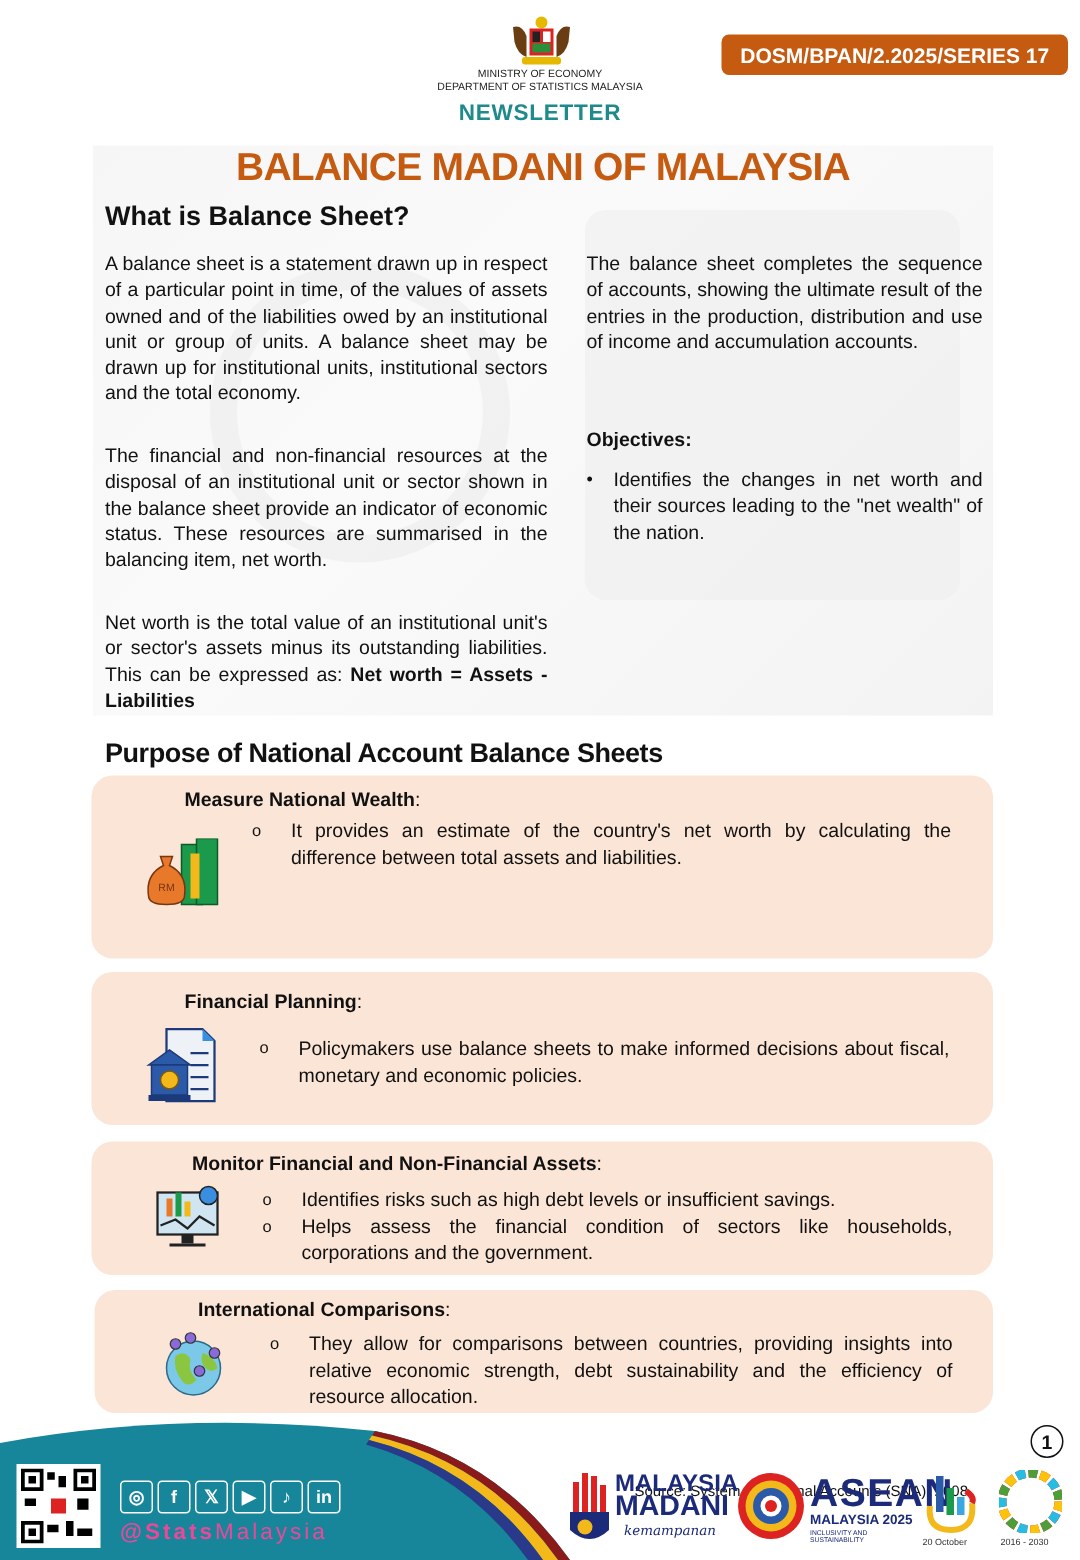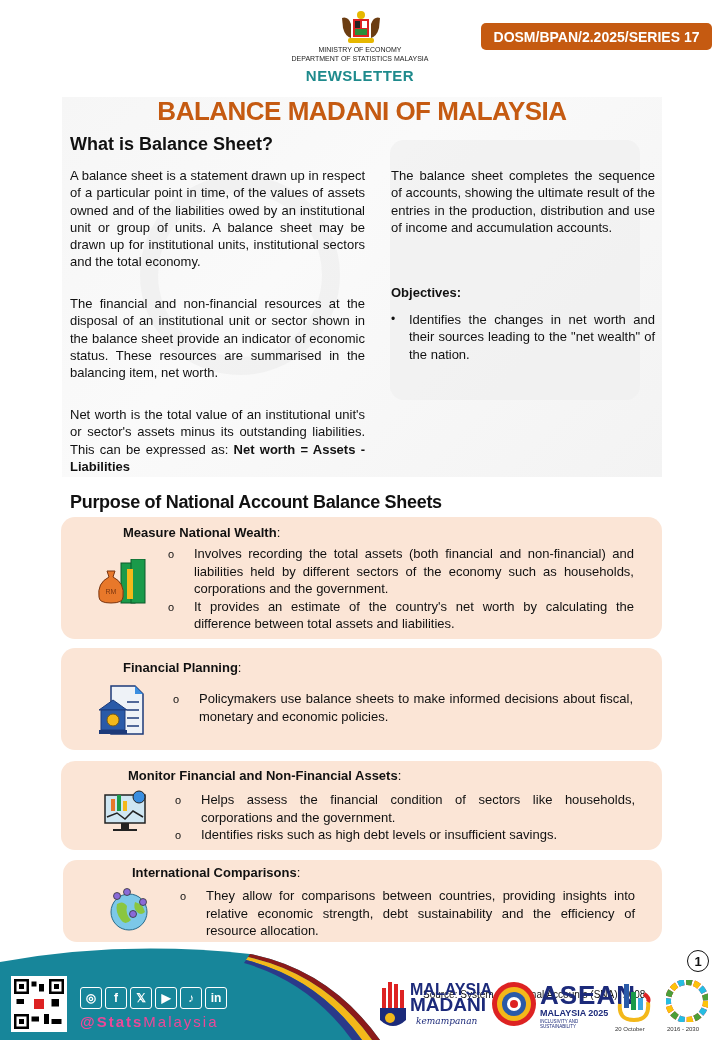--- a/index.html
+++ b/index.html
@@ -111,21 +111,20 @@
 <div class="card c1">
   <div class="card-head" style="left:62px; top:8px;"><span>Measure National Wealth</span><span class="colon">:</span></div>
   <svg class="icon" style="left:36px; top:42px; width:50px; height:46px;" viewBox="0 0 50 46">
     <rect x="24" y="4" width="14" height="40" fill="#1a9a4a" stroke="#0d5a2a" stroke-width="1"></rect>
     <rect x="34" y="0" width="14" height="44" fill="#1a9a4a" stroke="#0d5a2a" stroke-width="1"></rect>
     <rect x="30" y="10" width="6" height="30" fill="#f3b81a"></rect>
     <path d="M10 12 L18 12 L16 18 Q28 24 26 38 Q26 44 14 44 Q2 44 2 38 Q0 24 12 18 Z" fill="#e8782a" stroke="#7a3510" stroke-width="1"></path>
     <text x="14" y="35" font-size="7" fill="#7a3510" text-anchor="middle" font-family="Liberation Sans, sans-serif">RM</text>
   </svg>
   <ul style="left:105px; top:28px; width:468px;">
-    <li>Involves recording the total assets (both financial and non-financial) and liabilities held by different sectors of the economy such as households, corporations and the government.</li>
     <li>It provides an estimate of the country's net worth by calculating the difference between total assets and liabilities.</li>
   </ul>
 </div>
 
 <div class="card c2">
   <div class="card-head" style="left:62px; top:12px;"><span>Financial Planning</span><span class="colon">:</span></div>
   <svg class="icon" style="left:36px; top:36px; width:50px; height:52px;" viewBox="0 0 50 52">
     <path d="M14 2 L38 2 L46 10 L46 50 L14 50 Z" fill="#eef2f7" stroke="#1c3a7a" stroke-width="1.5"></path>
     <path d="M38 2 L38 10 L46 10 Z" fill="#3a8ee0"></path>
     <line x1="30" y1="18" x2="42" y2="18" stroke="#1c3a7a" stroke-width="1.5"></line>
@@ -148,22 +147,22 @@
     <rect x="2" y="6" width="40" height="28" fill="#cfe6f2" stroke="#222" stroke-width="1.5"></rect>
     <rect x="8" y="10" width="4" height="12" fill="#e8782a"></rect>
     <rect x="14" y="6" width="4" height="16" fill="#1a9a4a"></rect>
     <rect x="20" y="12" width="4" height="10" fill="#f3b81a"></rect>
     <circle cx="36" cy="8" r="6" fill="#3a8ee0" stroke="#222" stroke-width="1"></circle>
     <polyline points="4,28 14,24 22,30 30,22 40,28" fill="none" stroke="#222" stroke-width="1.5"></polyline>
     <rect x="18" y="34" width="8" height="6" fill="#222"></rect>
     <rect x="10" y="40" width="24" height="2" fill="#222"></rect>
   </svg>
   <ul style="left:112px; top:30px; width:462px;">
+    <li>Identifies risks such as high debt levels or insufficient savings.</li>
     <li>Helps assess the financial condition of sectors like households, corporations and the government.</li>
-    <li>Identifies risks such as high debt levels or insufficient savings.</li>
   </ul>
 </div>
 
 <div class="card c4">
   <div class="card-head" style="left:69px; top:5px;"><span>International Comparisons</span><span class="colon">:</span></div>
   <svg class="icon" style="left:44px; top:26px; width:44px; height:46px;" viewBox="0 0 44 46">
     <circle cx="22" cy="26" r="18" fill="#7cc8e8" stroke="#2a6a8a" stroke-width="1"></circle>
     <path d="M10 18 Q16 14 20 20 Q18 28 24 34 Q18 40 14 34 Q8 26 10 18 Z" fill="#8ac640"></path>
     <path d="M28 16 Q36 18 38 26 Q34 30 30 26 Q26 22 28 16 Z" fill="#8ac640"></path>
     <circle cx="10" cy="10" r="3.5" fill="#8a6ad8" stroke="#333" stroke-width="0.8"></circle>

